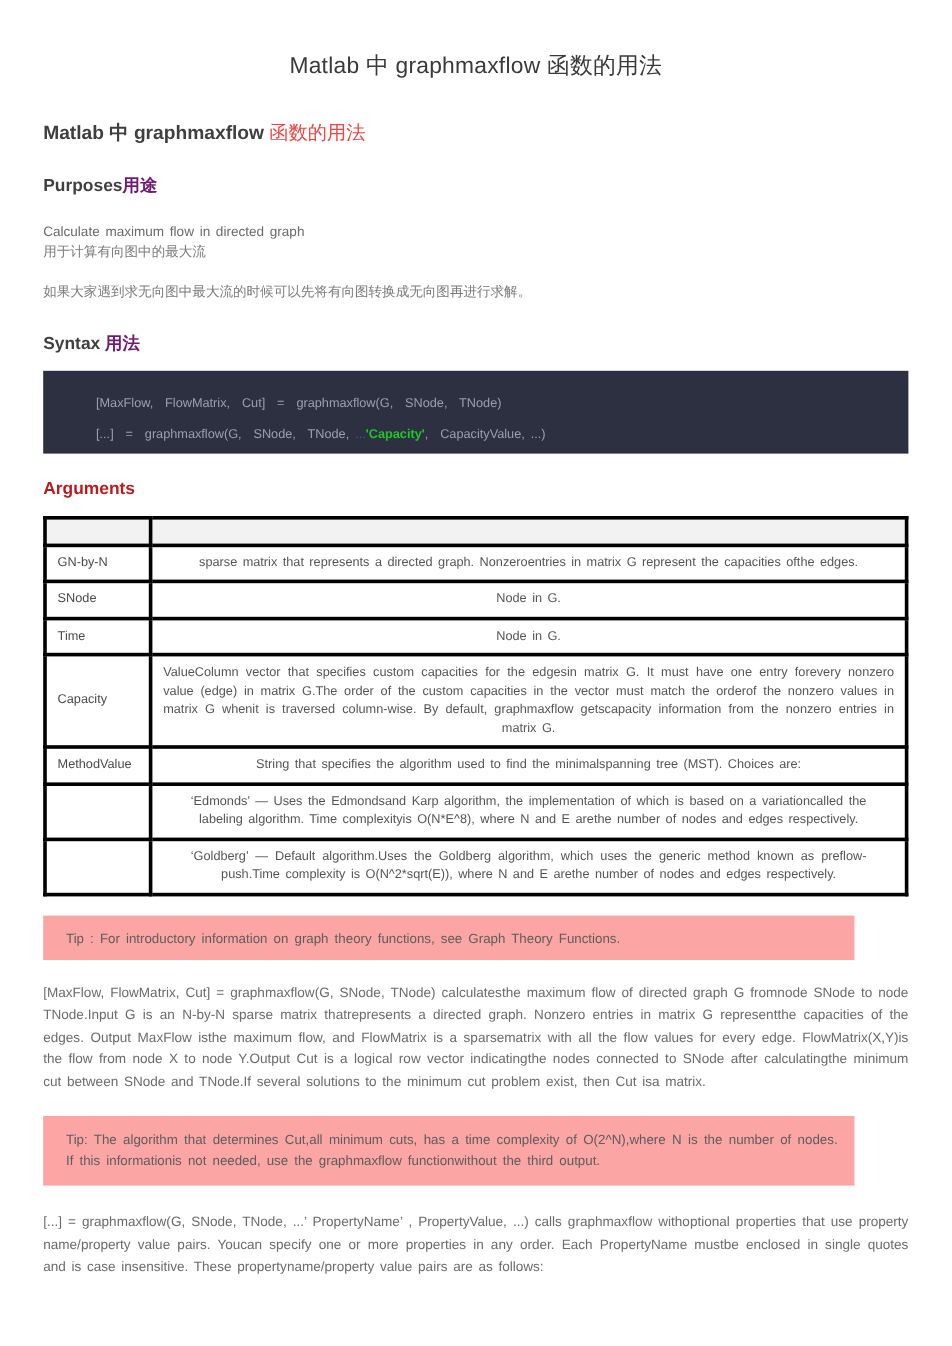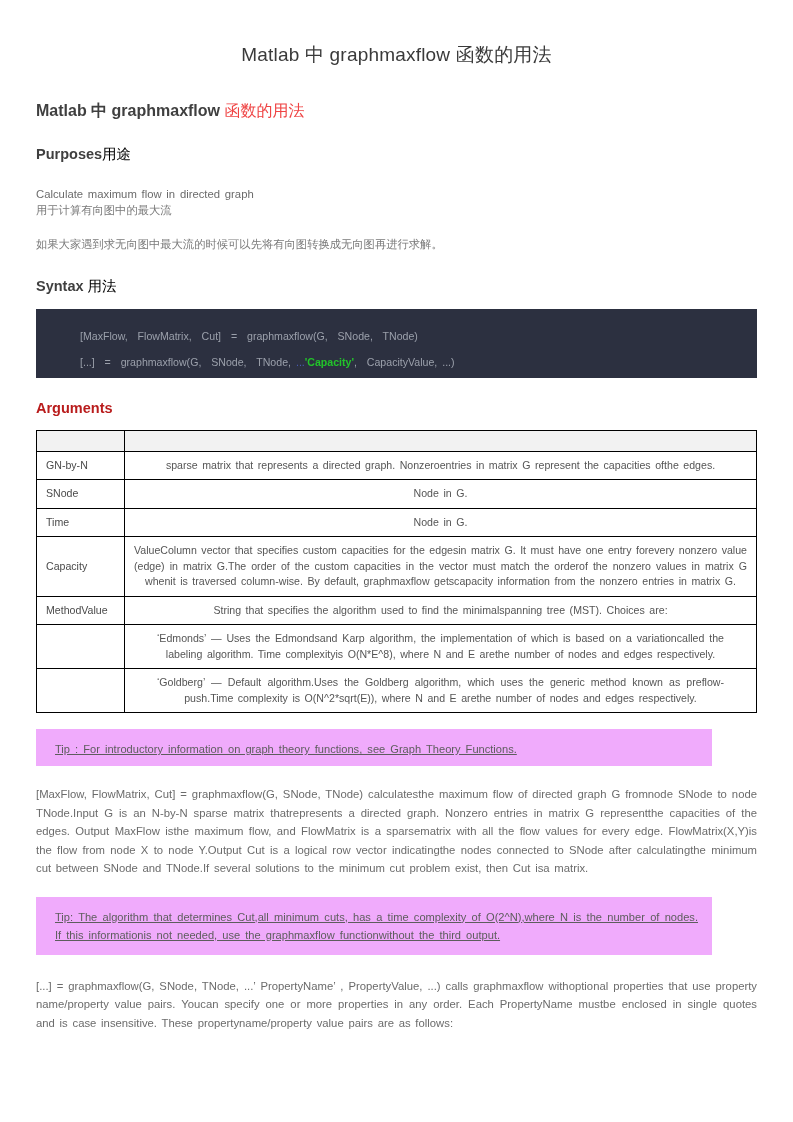--- a/index.html
+++ b/index.html
@@ -43,22 +43,22 @@
     font-weight: normal;
     color: #ef4444;
   }
   .h2 {
     font-size: 14.5px;
     font-weight: bold;
     color: #3f3f3f;
     margin: 23px 0 0 0;
   }
   .h2 .cn {
-    font-weight: normal;
-    color: #000000;
+    font-weight: bold;
+    color: #701a75;
     text-align: center;
   }
   .h2b {
     font-size: 14.5px;
     font-weight: bold;
     color: #b91c1c;
     margin: 0;
   }
 
   
@@ -99,48 +99,47 @@
   
   .args-table {
     margin-top: 14px;
     width: 721px;
     border-collapse: collapse;
     table-layout: fixed;
     font-size: 10.6px;
     color: #555555;
   }
   .args-table td {
-    border: 1px solid #000000;
+    border: 3px solid #000000;
     padding: 6px 9px;
     vertical-align: middle;
     word-spacing: 1.6px;
     line-height: 15.5px;
   }
   .args-table tr.hdr td {
     background: #f2f2f2;
     height: 14px;
     padding: 3px 9px;
   }
   .col-name { width: 88px; }
   .cell-name { color: #4a4a4a; }
   .cell-body { text-align: center; }
   .cell-just { text-align: justify; text-align-last: center; }
 
   
   .tip-box {
-    background: #f0abfc;
+    background: #fca5a5;
     width: 676px;
     box-sizing: border-box;
     padding: 11px 14px 11px 19px;
     font-size: 11.1px;
     line-height: 18px;
     color: #5d5d5d;
     word-spacing: 2px;
     text-align: justify;
-    text-decoration: underline;
   }
   .tip-1 { margin-top: 16px; height: 37px; }
   .tip-2 { margin-top: 19px; }
 
   .desc-para { margin-top: 19px; }
   .last-para { margin-top: 22px; }
 </style>
 </head>
 <body>
 

